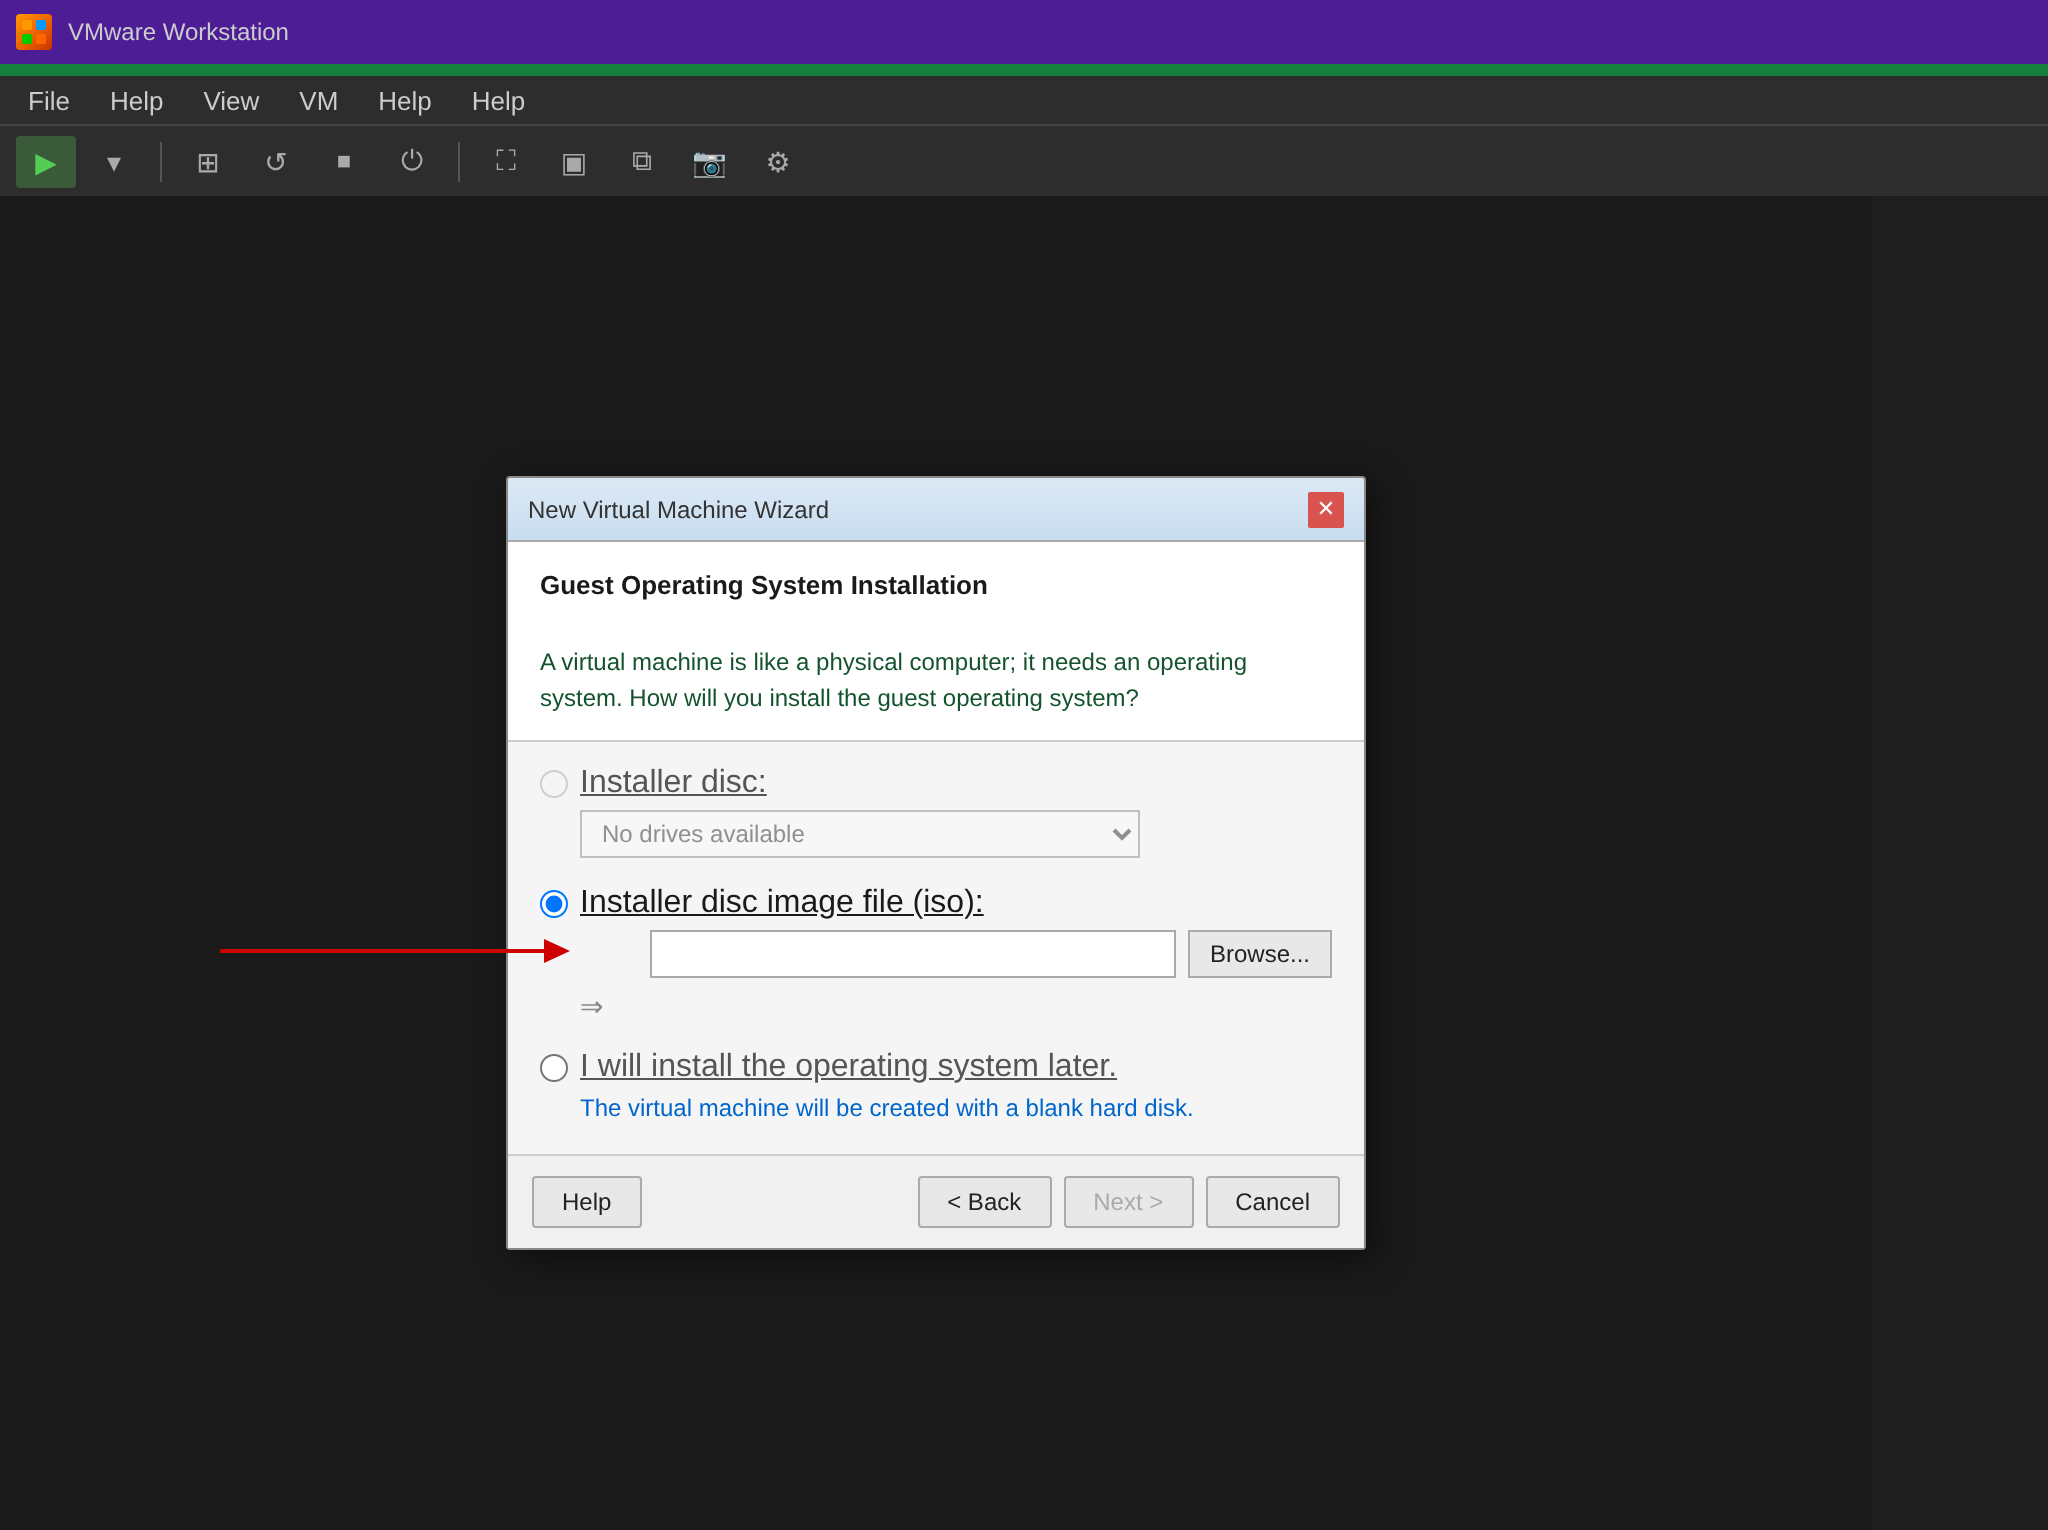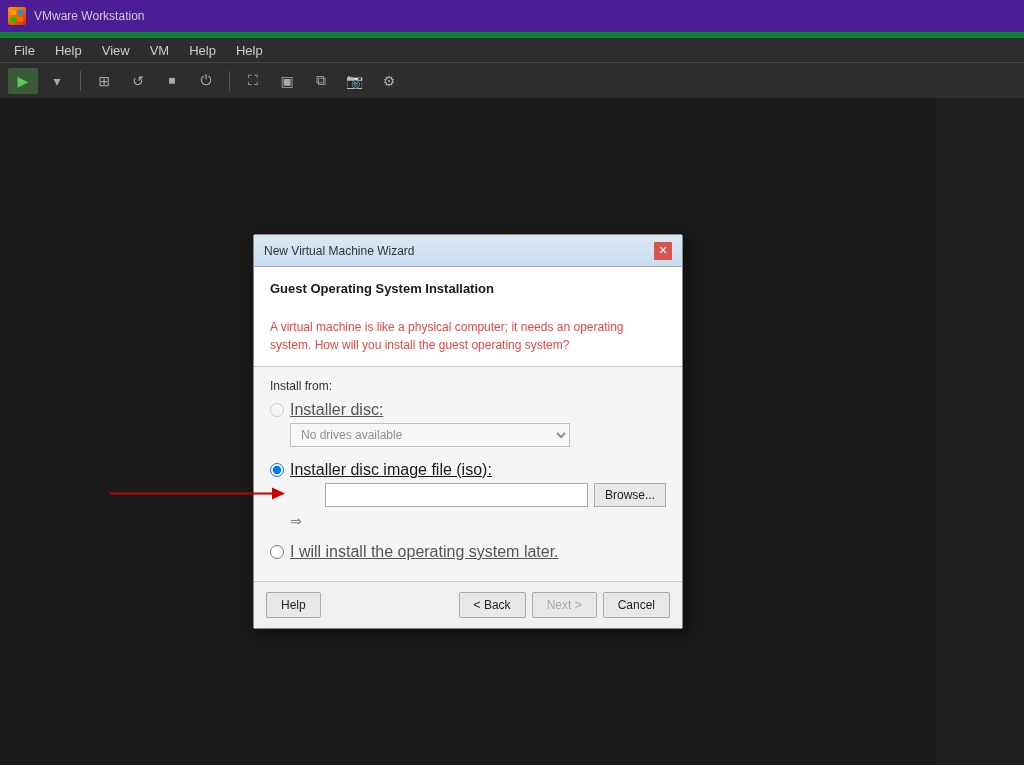--- a/index.html
+++ b/index.html
@@ -146,21 +146,21 @@
       border-bottom: 1px solid #ccc;
     }
     .dialog-header-title {
       font-size: 13px;
       font-weight: bold;
       color: #1a1a1a;
       margin-bottom: 22px;
     }
     .dialog-header-desc {
       font-size: 12px;
-      color: #ef4444;
+      color: #14532d;
       line-height: 1.5;
     }
 
     
     .dialog-body {
       background: #f5f5f5;
       padding: 12px 16px 16px 16px;
     }
 
     .install-from-label {
@@ -355,21 +355,20 @@
       <span class="dialog-title">New Virtual Machine Wizard</span>
       <button class="dialog-close">✕</button>
     </div>
 
     <div class="dialog-header">
       <div class="dialog-header-title">Guest Operating System Installation</div>
       <div class="dialog-header-desc">A virtual machine is like a physical computer; it needs an operating system. How will you install the guest operating system?</div>
     </div>
 
     <div class="dialog-body">
-      <div class="install-from-label">Install from:</div>
 
       <div class="radio-section">
         <div class="radio-row">
           <input type="radio" class="radio-input" name="install-from" disabled="" style="">
           <span class="radio-label">Installer disc:</span>
         </div>
         <div class="dropdown-row">
           <select class="dropdown-select" disabled="">
             <option>No drives available</option>
           </select>
@@ -395,20 +394,21 @@
         <div class="warning-row">
           <span class="warning-icon">⇒</span>
         </div>
       </div>
 
       <div class="later-section">
         <div class="radio-row">
           <input type="radio" class="radio-input" name="install-from" style="">
           <span class="radio-label">I will install the operating system later.</span>
         </div>
+        <div class="later-desc">The virtual machine will be created with a blank hard disk.</div>
       </div>
     </div>
 
     <div class="dialog-footer">
       <div class="footer-left">
         <button class="footer-btn">Help</button>
       </div>
       <div class="footer-right">
         <button class="footer-btn">&lt; Back</button>
         <button class="footer-btn disabled">Next &gt;</button>

